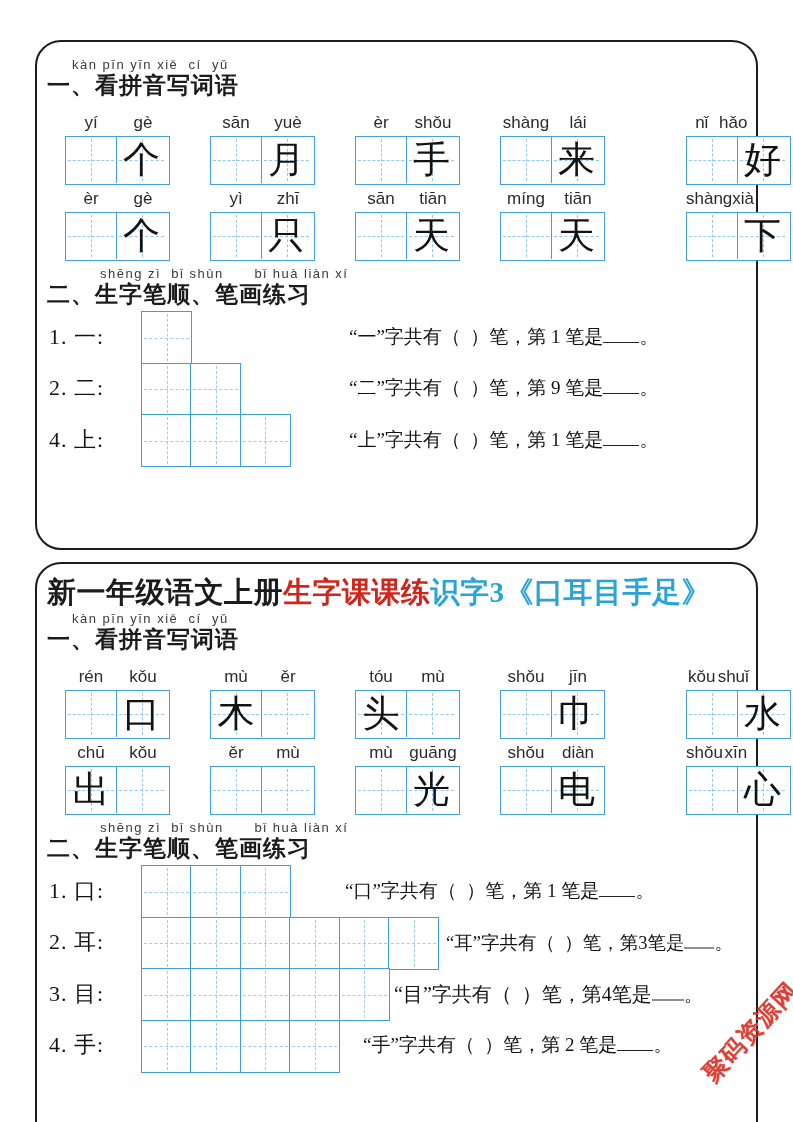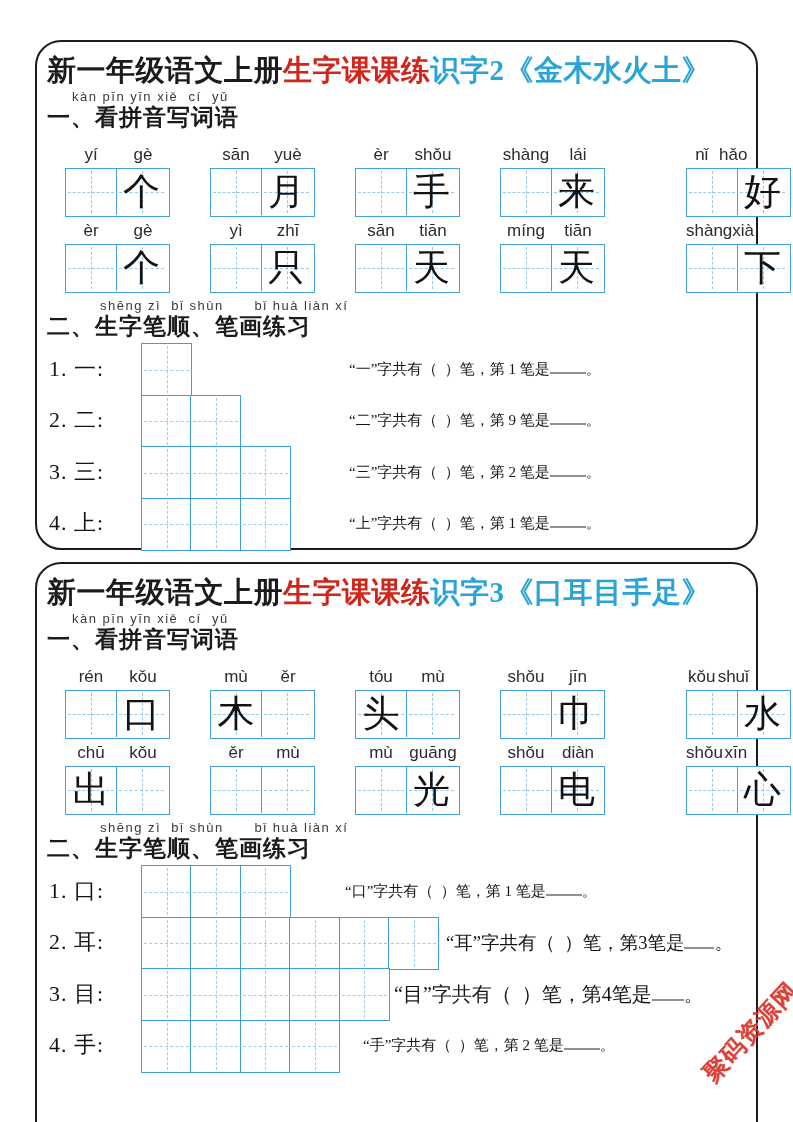--- a/index.html
+++ b/index.html
@@ -43,39 +43,38 @@
   .srows { margin-top: 3px; }
   .srow { position: relative; height: 51.4px; }
   .slabel { position: absolute; left: 2px; top: 50%; transform: translateY(-50%);
             font-size: 22px; color: #141414; letter-spacing: 1px; white-space: pre; }
   .strip { position: absolute; left: 94px; top: 0; display: flex; }
   .sq { position: relative; width: 51px; height: 53px; border: 1.6px solid #3f9ed8; background: #fff; margin-left: -1.6px; }
   .sq:first-child { margin-left: 0; }
   .sq::before { content: ""; position: absolute; left: 50%; top: 2px; bottom: 2px; border-left: 1.3px dashed #9bcdec; }
   .sq::after  { content: ""; position: absolute; top: 50%; left: 2px; right: 2px; border-top: 1.3px dashed #9bcdec; }
   .squestion { position: absolute; top: 50%; transform: translateY(-50%); white-space: pre;
-               font-size: 15px; color: #141414; }
+               font-size: 19px; color: #141414; }
   .squestion.small { font-size: 18.5px; }
   .squestion.mid { font-size: 20px; }
   .blank { display: inline-block; width: 36px; height: 4px; border-bottom: 1.8px solid #222; vertical-align: baseline; }
 
   .footer { margin-top: 10px; text-align: center; font-size: 13px; color: #222; letter-spacing: 1px; }
 
   .watermark { position: absolute; left: 688px; top: 1016px; z-index: 6; white-space: nowrap;
                transform: rotate(-47deg); transform-origin: center; font-weight: bold;
                font-size: 24px; letter-spacing: 1px; color: #d6281e; opacity: 0.88;
                text-shadow: 0.5px 0.5px 0 #f4b5ae; }
 </style>
 </head>
 <body>
 
 <div class="page">
 
   <section class="card card1">
-    <h1 class="title"><span class="t-black">新一年级语文上册</span><span class="t-red">生字课课练</span><span class="t-cyan">识字2《金木水火土》</span></h1>
 
     <div class="ruby-line rl1">kàn pīn yīn xiě  cí  yǔ</div>
     <h2 class="heading">一、看拼音写词语</h2>
 
     <div class="vrow vrow1">
       <div class="vg">
         <div class="vpy">
             <span class="py">yí</span>
             <span class="py">gè</span>
           </div>
@@ -190,29 +189,20 @@
           </div>
         <span class="squestion" style="left:302px"><span>“一”字共有（  ）笔，第 1 笔是</span><span class="blank"></span><span>。</span></span>
       </div>
       <div class="srow">
         <span class="slabel">2. 二:</span>
         <div class="strip">
             <div class="sq"></div>
             <div class="sq"></div>
           </div>
         <span class="squestion" style="left:302px"><span>“二”字共有（  ）笔，第 9 笔是</span><span class="blank"></span><span>。</span></span>
-      </div>
-      <div class="srow">
-        <span class="slabel">3. 三:</span>
-        <div class="strip">
-            <div class="sq"></div>
-            <div class="sq"></div>
-            <div class="sq"></div>
-          </div>
-        <span class="squestion" style="left:302px"><span>“三”字共有（  ）笔，第 2 笔是</span><span class="blank"></span><span>。</span></span>
       </div>
       <div class="srow">
         <span class="slabel">4. 上:</span>
         <div class="strip">
             <div class="sq"></div>
             <div class="sq"></div>
             <div class="sq"></div>
           </div>
         <span class="squestion" style="left:302px"><span>“上”字共有（  ）笔，第 1 笔是</span><span class="blank"></span><span>。</span></span>
       </div>

